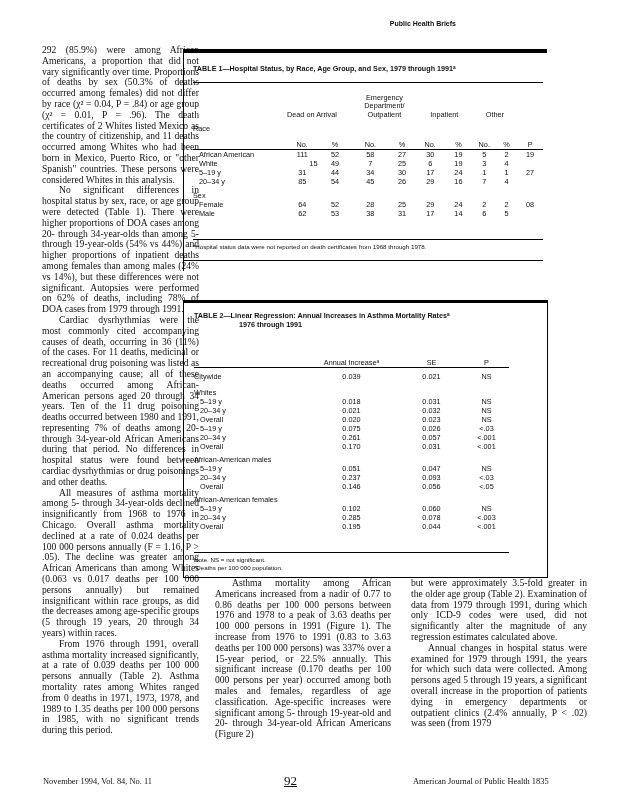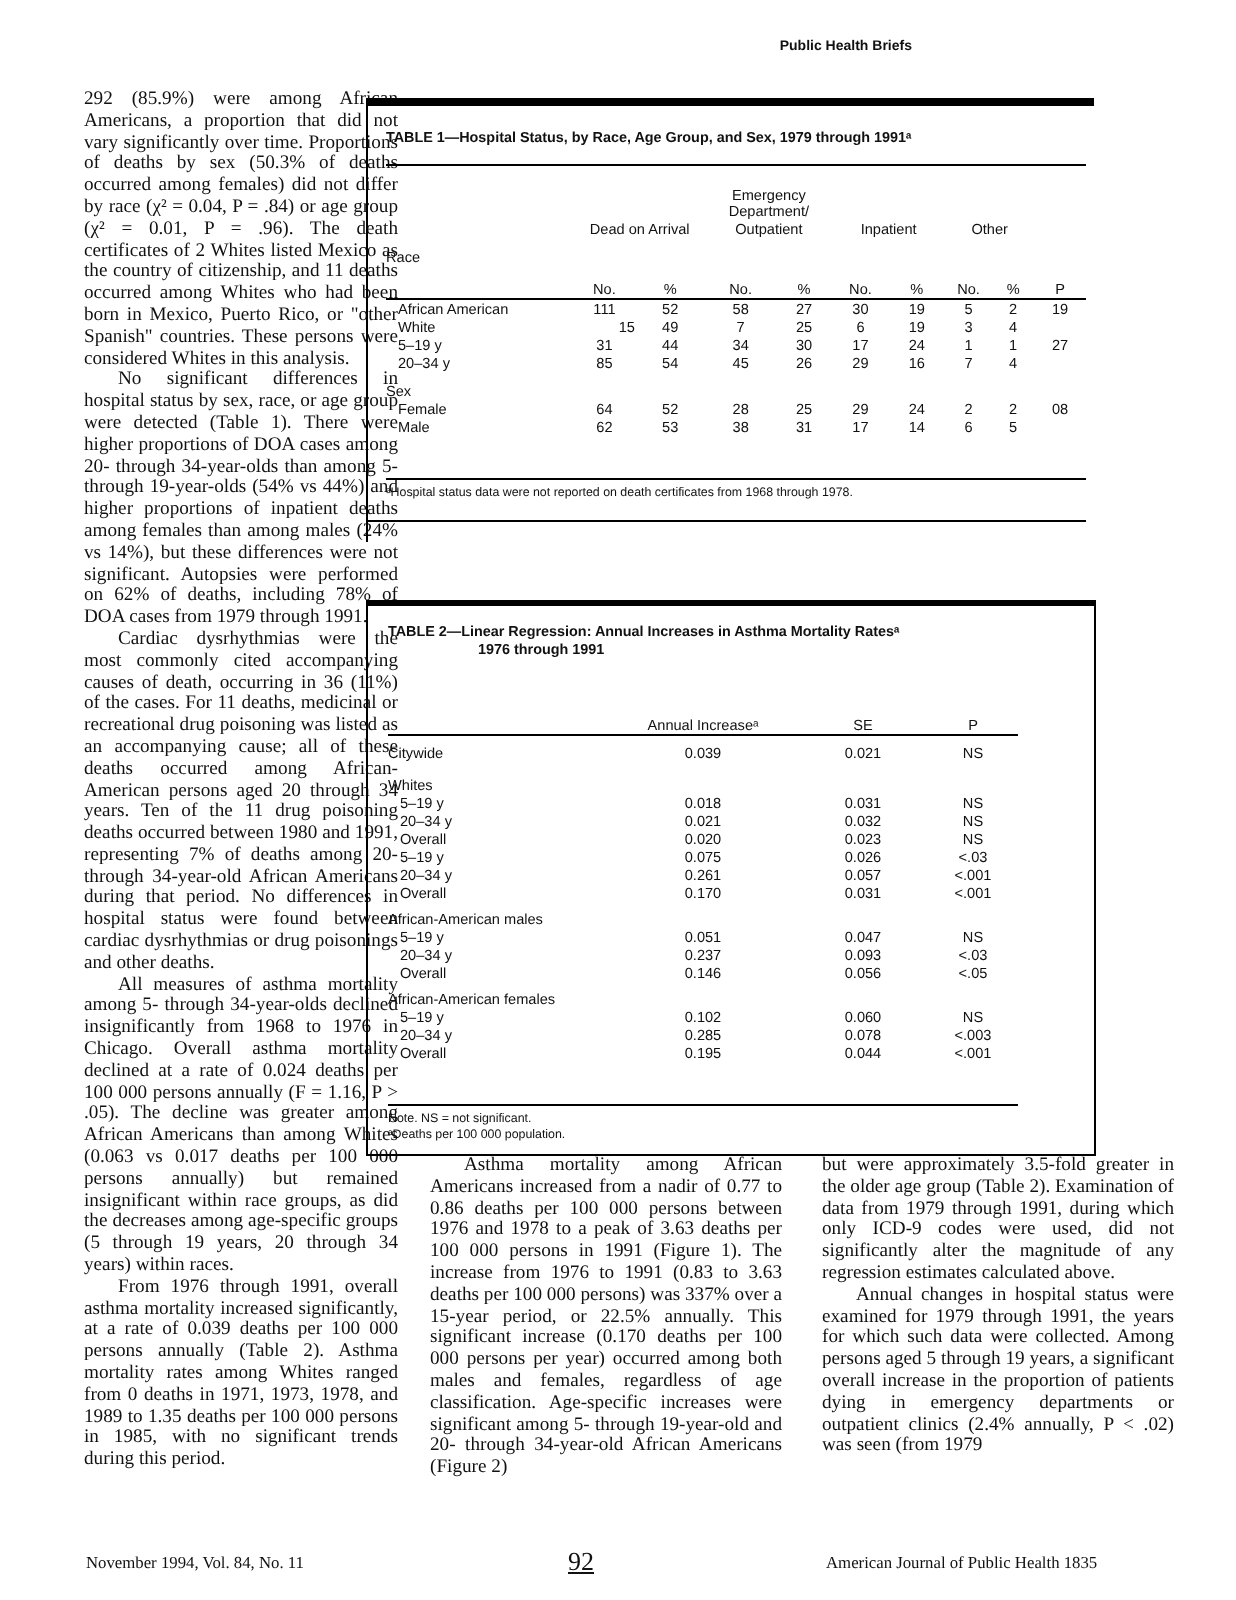--- a/index.html
+++ b/index.html
@@ -54,21 +54,21 @@
         <col style="width:24px">
       <col style="width:24px">
         <col style="width:24px">
         <col style="width:20px">
         <col style="width:18px">
         <col style="width:22px">
     </colgroup>
     <tbody>
         <tr style="height:30px; vertical-align:bottom;">
       <td></td>
-      <td colspan="2" style="text-align:center;margin-left:17px;">Dead on Arrival</td>
+      <td colspan="2" style="text-align:left;margin-left:17px;">Dead on Arrival</td>
       <td colspan="2" style="text-align:center; white-space:normal; line-height:8.5px;">Emergency Department/ Outpatient</td>
       <td colspan="2" style="text-align:center;">Inpatient</td>
       <td colspan="2" style="text-align:center;">Other</td>
       <td></td>
     </tr>
     <tr style="height:14px; vertical-align:bottom;">
           <td colspan="10">Race</td>
         </tr>
     <tr style="height:16px; vertical-align:bottom; border-bottom:1px solid #000;">
       <td></td>

